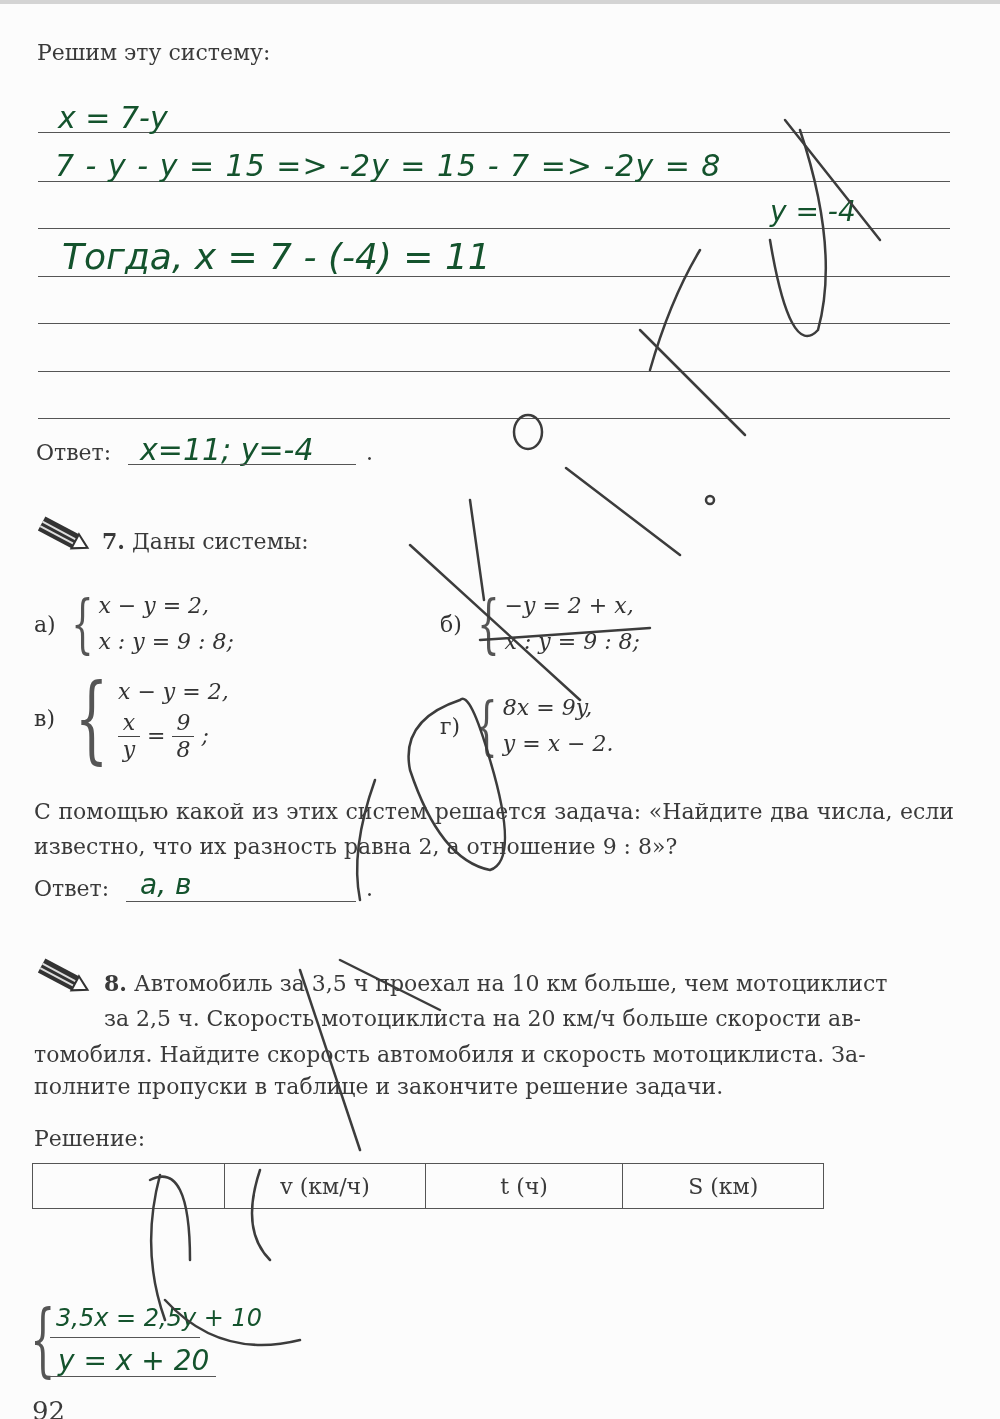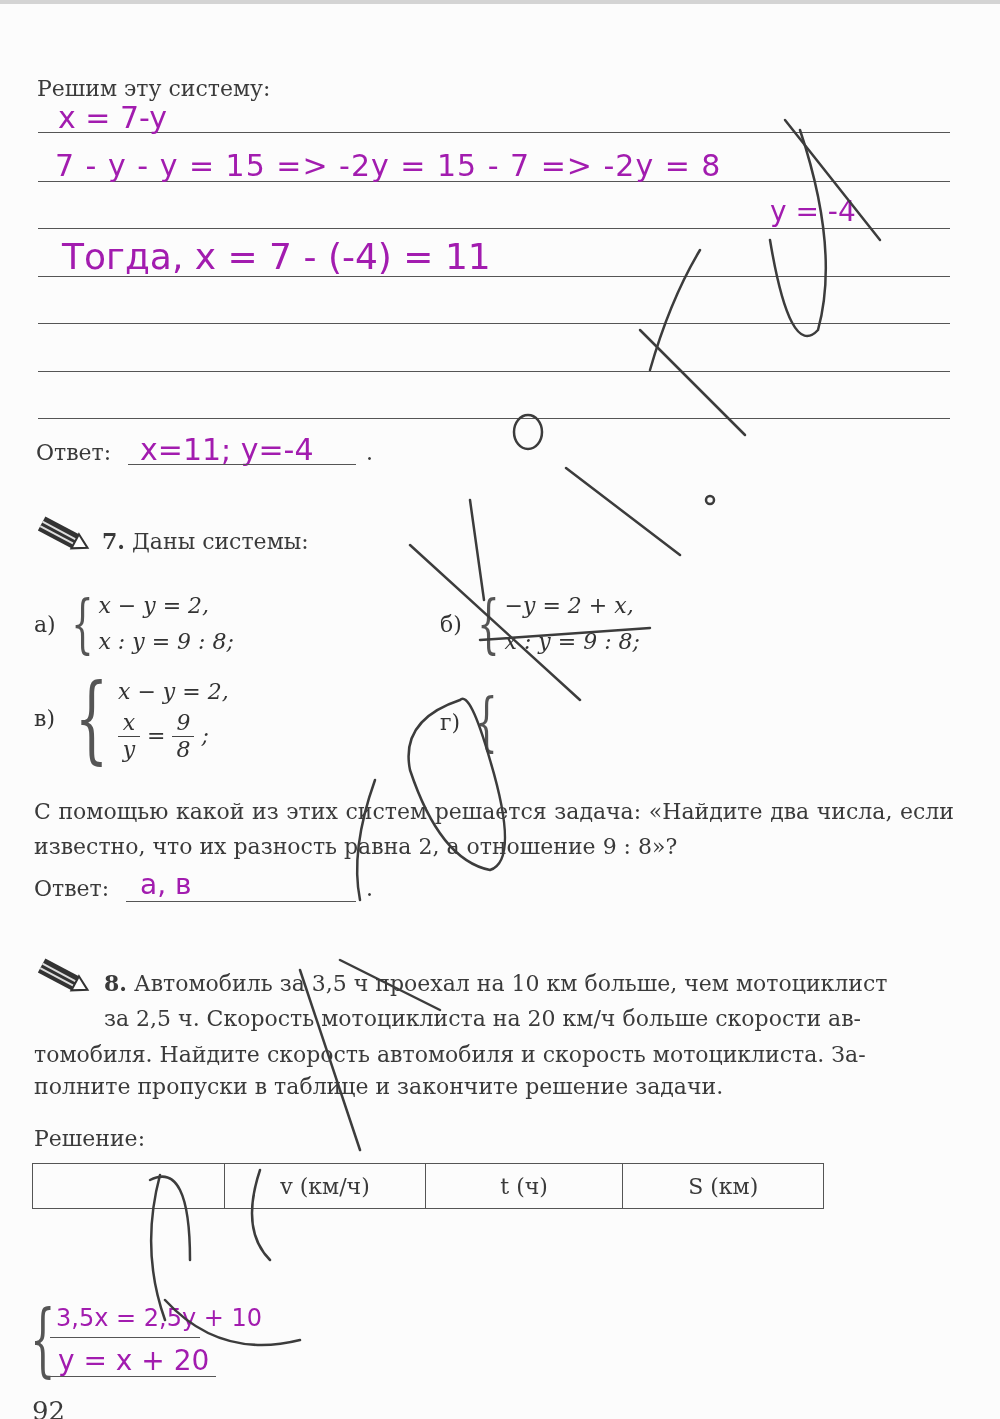--- a/index.html
+++ b/index.html
@@ -1,19 +1,19 @@
 <!DOCTYPE html>
 <html><head>
 <meta charset="utf-8">
 <style>
   html,body{margin:0;padding:0;}
   body{width:1000px;height:1419px;background:#fcfcfc;position:relative;overflow:hidden;font-family:"DejaVu Serif","Liberation Serif",serif;color:#333;}
   .abs{position:absolute;}
   .print{font-family:"DejaVu Serif","Liberation Serif",serif;font-size:22px;color:#3a3a3a;}
-  .hand{font-family:"DejaVu Sans","Liberation Sans",sans-serif;color:#a21caf;}
+  .hand{font-family:"DejaVu Sans","Liberation Sans",sans-serif;font-style:italic;color:#14532d;}
   .rule{position:absolute;left:38px;width:912px;height:1px;background:#555;}
   .topband{position:absolute;left:0;top:0;width:1000px;height:4px;background:#d4d4d4;}
   .sys{position:absolute;display:flex;align-items:center;}
   .sys .lbl{font-size:22px;margin-right:6px;}
   .brace{font-size:64px;line-height:1;color:#555;font-weight:100;transform:scaleX(0.55);margin-right:-4px;}
   .brace.tall{font-size:96px;}
   .lines{display:flex;flex-direction:column;font-style:italic;font-size:22px;}
   .lines span{line-height:36px;}
   .frac{display:inline-flex;flex-direction:column;align-items:center;vertical-align:middle;font-style:italic;}
   .frac span{line-height:26px;}
@@ -22,21 +22,21 @@
   table.sol td{border:1.5px solid #555;height:42px;text-align:center;}
   .ansline{position:absolute;height:1px;background:#555;}
   .pencil{position:absolute;}
   svg.scribble{position:absolute;left:0;top:0;pointer-events:none;}
 </style>
 </head>
 <body>
 
 <div class="topband"></div>
 
-<div class="abs print" style="left:37px;top:76px;text-align:center;">Решим эту систему:</div>
+<div class="abs print" style="left:37px;top:40px;text-align:center;">Решим эту систему:</div>
 
 <div class="rule" style="top:132px;"></div>
 <div class="rule" style="top:181px;"></div>
 <div class="rule" style="top:228px;"></div>
 <div class="rule" style="top:276px;"></div>
 <div class="rule" style="top:323px;"></div>
 <div class="rule" style="top:371px;"></div>
 <div class="rule" style="top:418px;"></div>
 
 <div class="abs hand" style="left:58px;top:100px;font-size:30px;">x = 7-y</div>
@@ -95,20 +95,24 @@
           <span class="bar"></span>
           <span>8</span>
       </span>
       <span>;</span>
     </span>
   </div>
 </div>
 <div class="sys" style="left:440px;top:690px;">
   <span class="lbl">г)</span>
   <span class="brace">{</span>
+  <div class="lines">
+    <span>8x = 9y,</span>
+    <span>y = x − 2.</span>
+  </div>
 </div>
 
 <div class="abs print" style="left:34px;top:794px;width:920px;line-height:35px;text-align:justify;">С помощью какой из этих систем решается задача: «Найдите два числа, если известно, что их разность равна 2, а отношение 9 : 8»?</div>
 
 <div class="abs print" style="left:34px;top:876px;">Ответ:</div>
 <div class="abs hand" style="left:140px;top:868px;font-size:28px;">а, в</div>
 <div class="ansline" style="left:126px;top:901px;width:230px;"></div>
 <div class="abs print" style="left:366px;top:876px;">.</div>
 
 <svg class="pencil" style="left:36px;top:958px;" width="58" height="42" viewBox="0 0 58 42">

